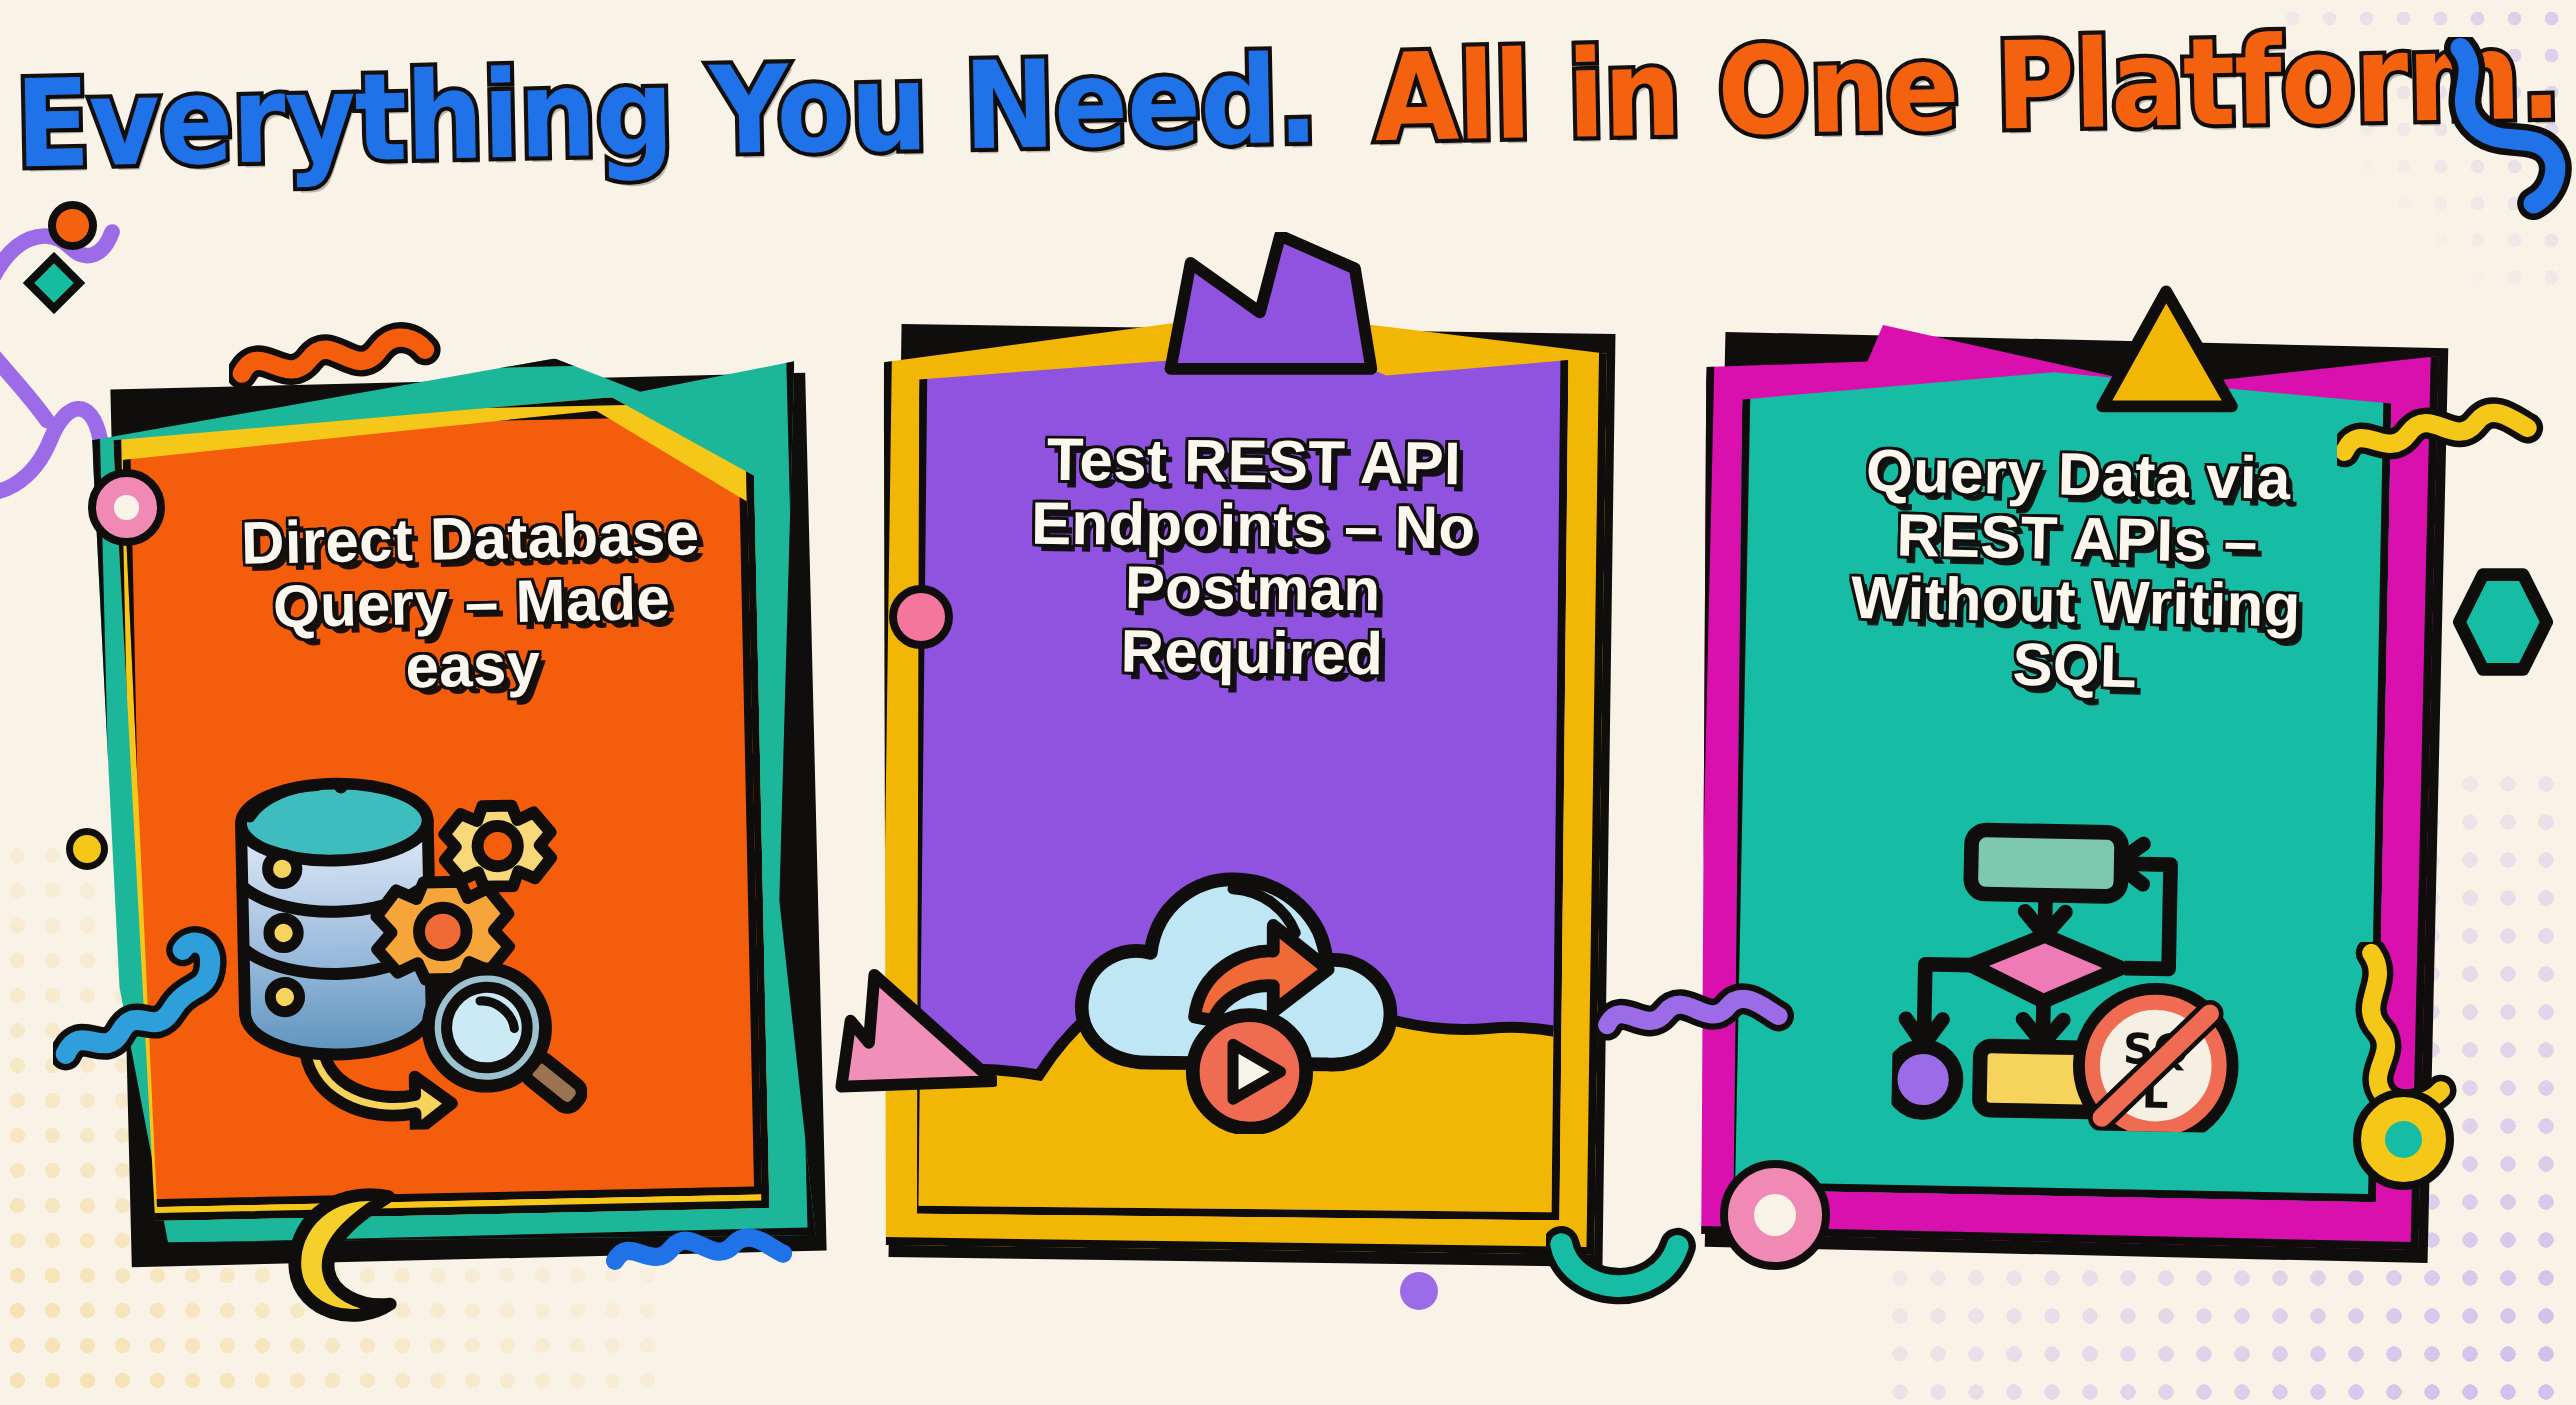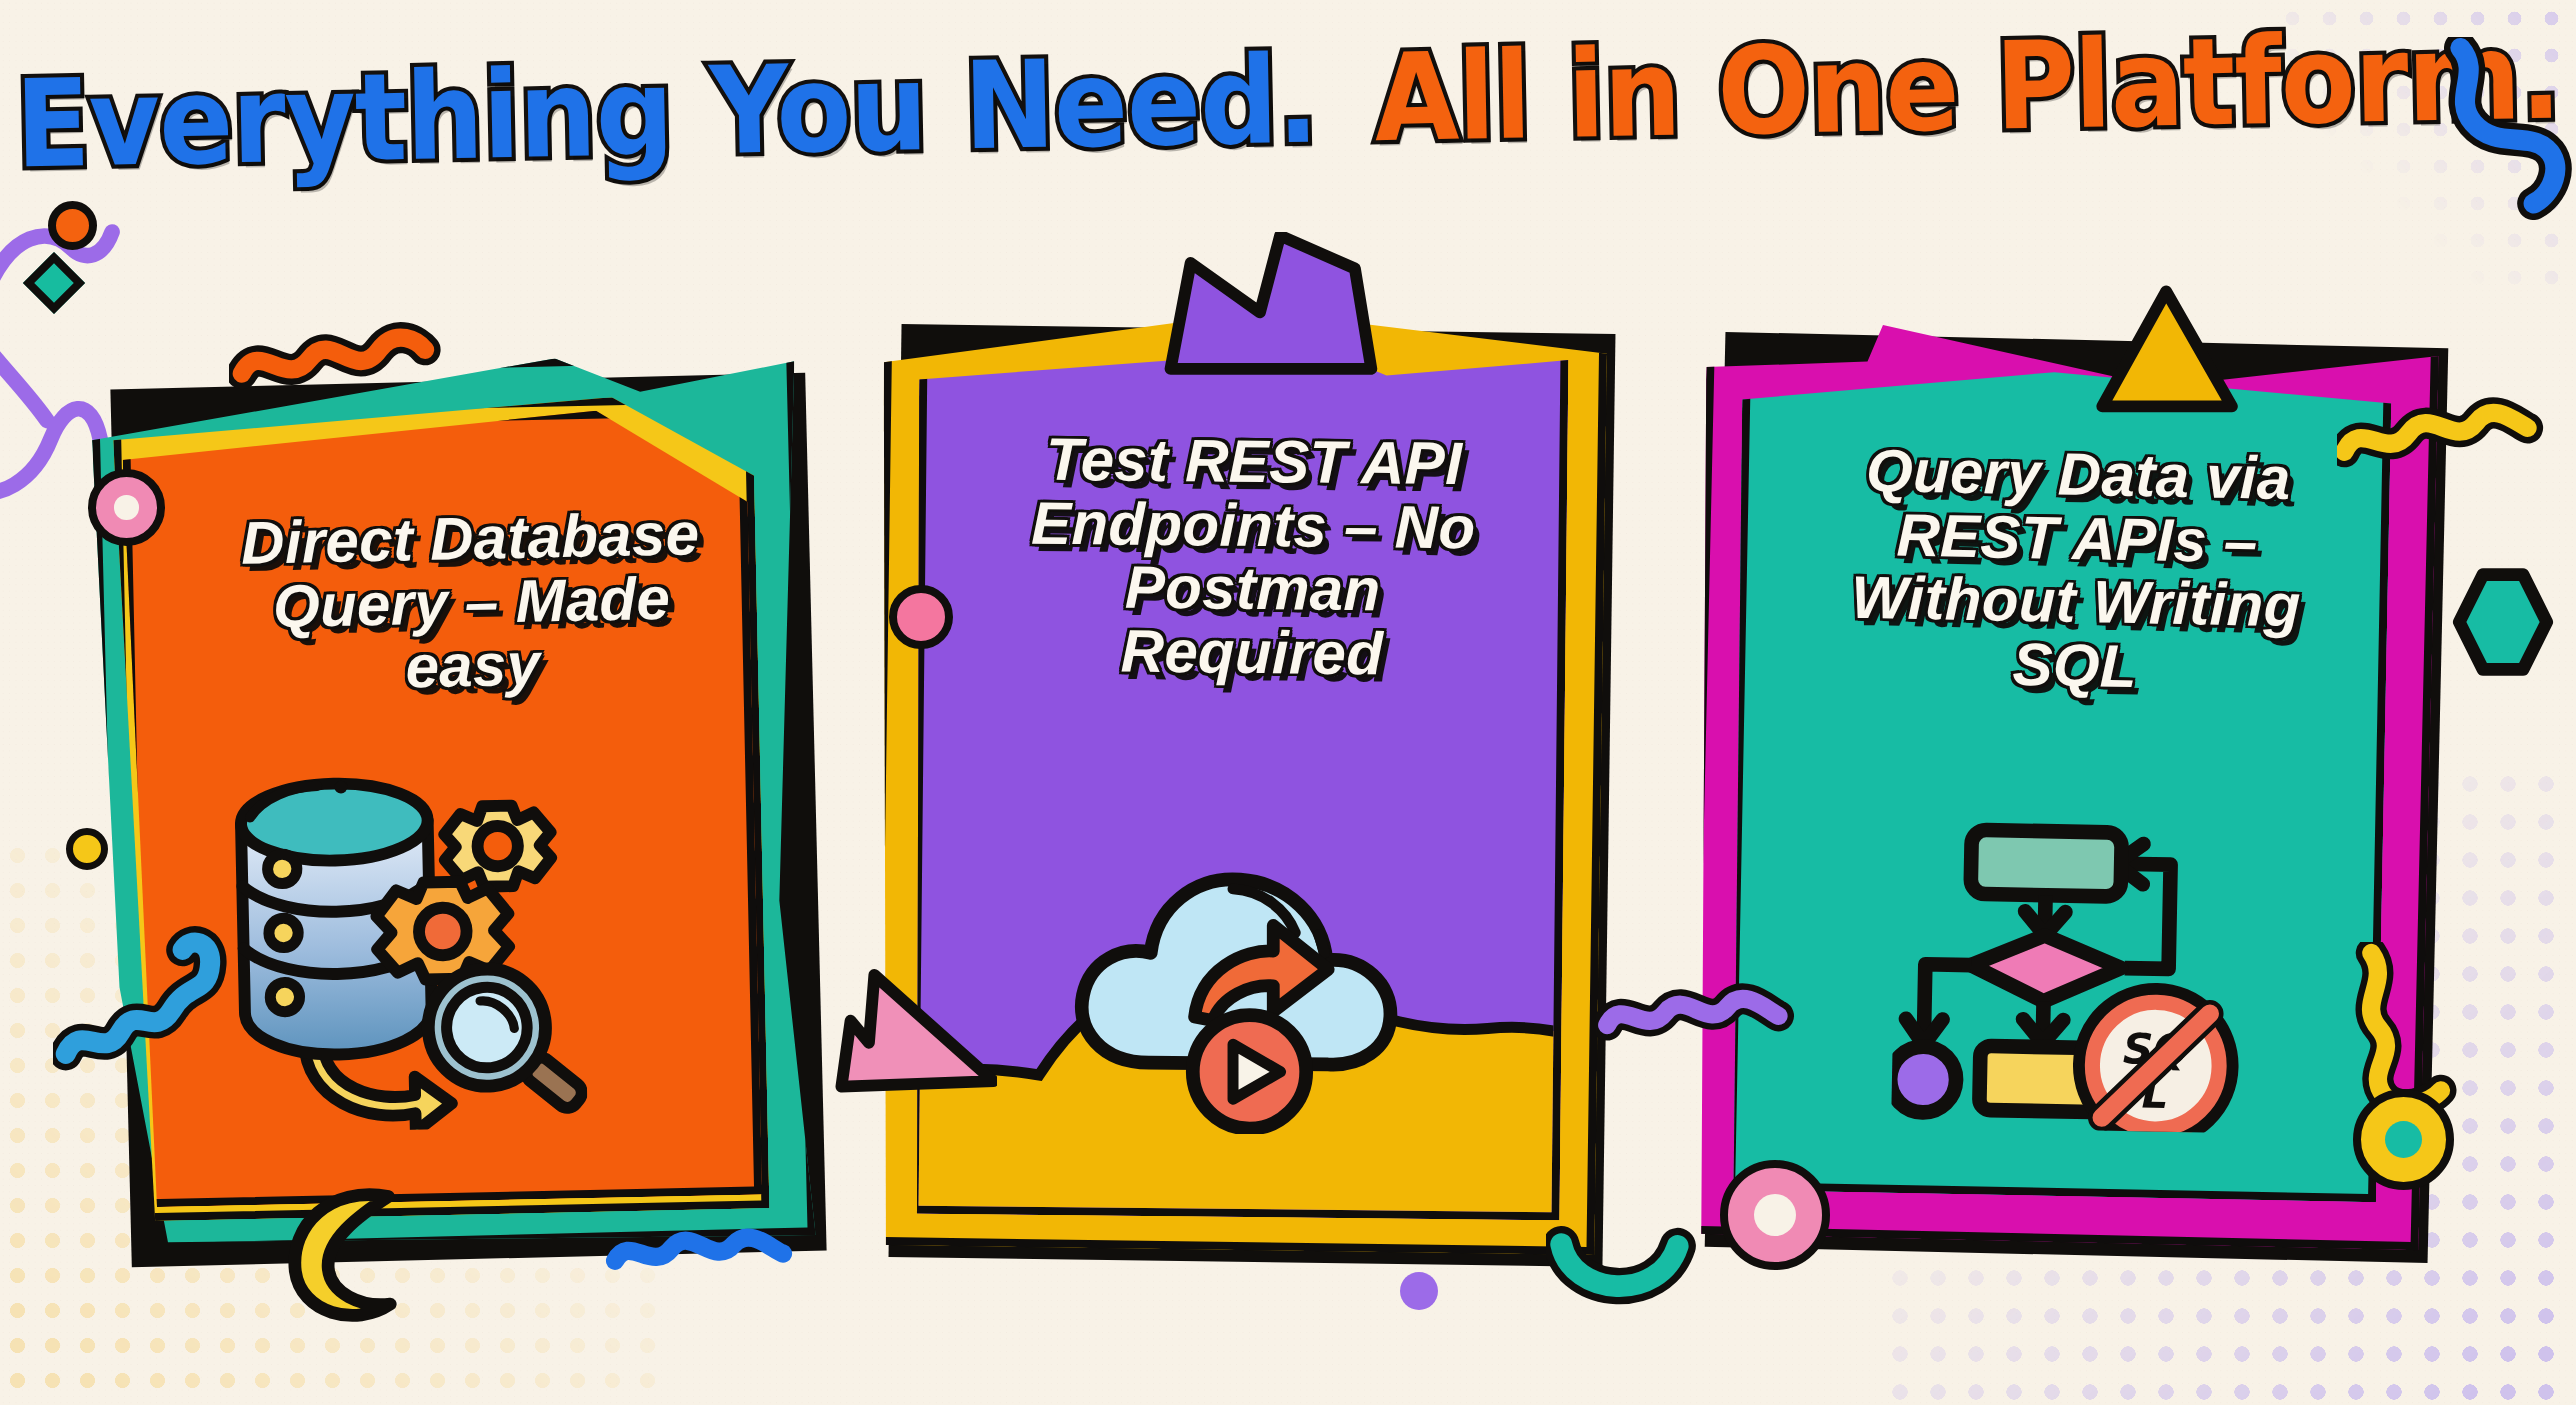--- a/index.html
+++ b/index.html
@@ -52,21 +52,21 @@
   }
   .headline span{
     -webkit-text-stroke:8.2px #13100e;
     paint-order:stroke fill;
     text-shadow:3.7px 5.5px 0 rgba(0,0,0,.25);
   }
   .h-blue{color:#1f72e8;}
   .h-orange{color:#f4620f;}
 
   
-  .card-wrap{position:absolute;font-style:italic;}
+  .card-wrap{position:absolute;}
   .layer{position:absolute;border:8.2px solid #0f0d0c;box-sizing:border-box;}
 
   .title{
     position:absolute;left:0;right:0;
     text-align:center;
     color:#fbf7ee;
     font-weight:bold;
     line-height:1.06;
     font-size:60px;
     letter-spacing:0.3px;

